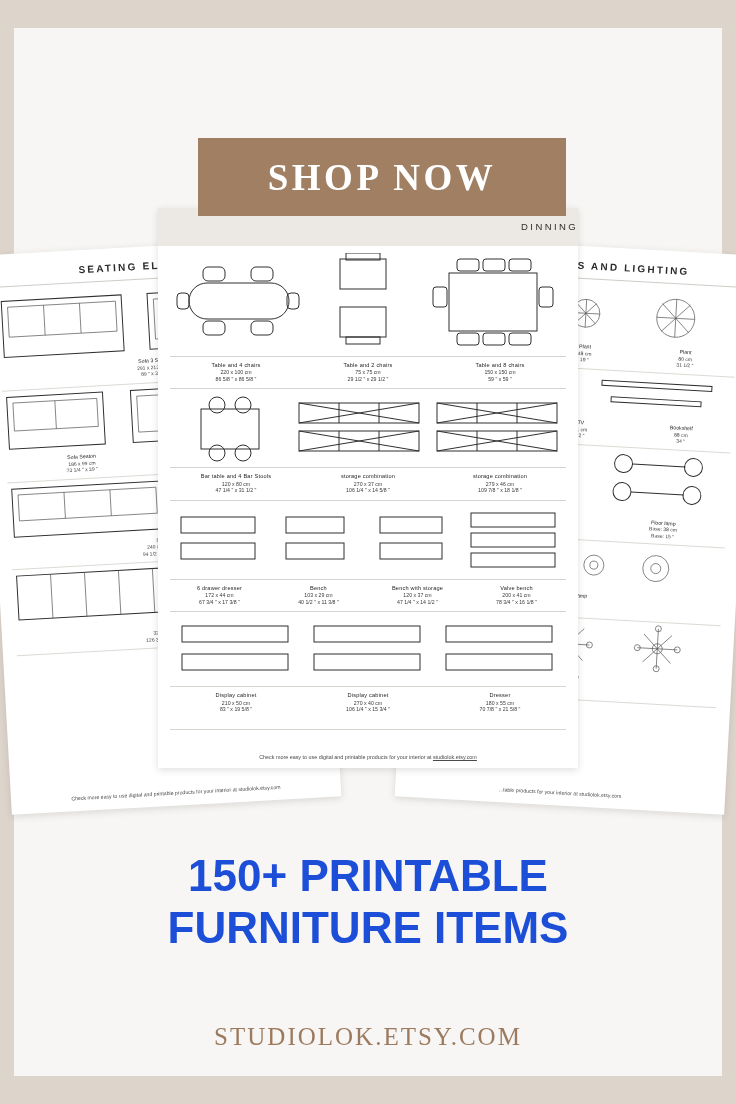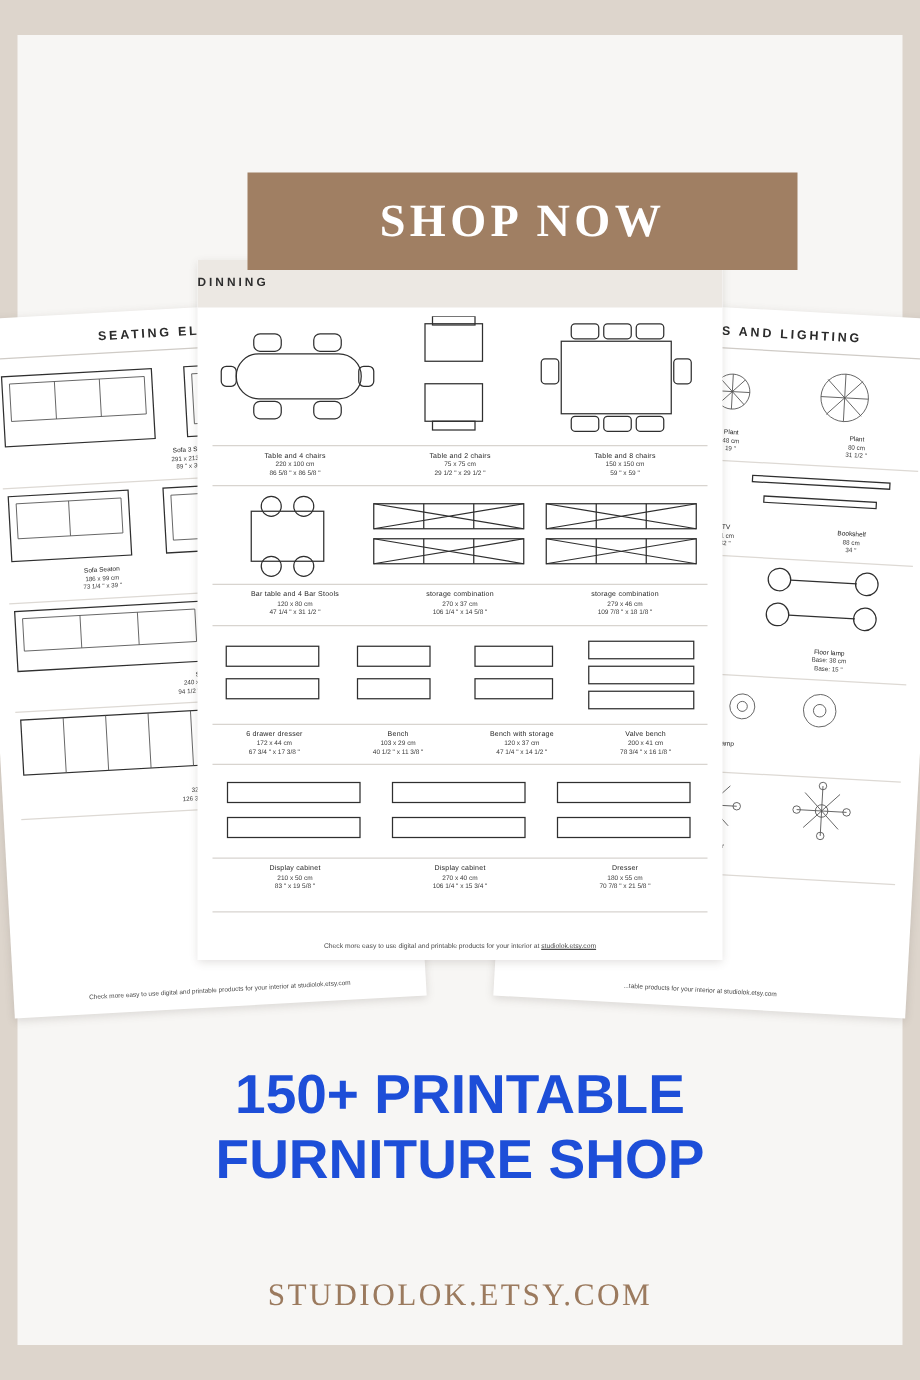--- a/index.html
+++ b/index.html
@@ -84,23 +84,23 @@
   
   .c-head {
     background: #ece8e3;
     height: 38px;
     position: relative;
   }
   .c-head .t {
     position: absolute;
     left: 0; right: 0;
     top: 13px;
-    text-align: left;
+    text-align: right;
     font-size: 9.5px;
-    font-weight: bold;
+    font-weight: normal;
     letter-spacing: 2.4px;
     color: #2e2e2e;
   }
   .c-body {
     position: absolute;
     left: 12px; right: 12px;
     top: 38px; bottom: 0;
   }
   .labels {
     display: flex;
@@ -148,21 +148,21 @@
   svg { display: block; }
   .stroke { fill: none; stroke: #2f2f2f; stroke-width: 1; }
   .thin { fill: none; stroke: #555; stroke-width: .7; }
   .fillw { fill: #fff; stroke: #2f2f2f; stroke-width: 1; }
 
   
   .badge {
     position: absolute;
     left: 184px;
     top: 110px;
-    width: 440px;
+    width: 368px;
     height: 78px;
     background: #a07f63;
     display: flex;
     align-items: center;
     justify-content: center;
     z-index: 40;
   }
   .badge span {
     color: #fff;
     font-family: "Liberation Serif", serif;
@@ -654,19 +654,19 @@
       </div>
 
     </div>
 
     <div class="badge">
       <span>SHOP NOW</span>
     </div>
 
     <div class="headline">
       <span>150+ PRINTABLE</span>
-      <span class="l2">FURNITURE SHOP</span>
+      <span class="l2">FURNITURE ITEMS</span>
     </div>
 
     <div class="site">STUDIOLOK.ETSY.COM</div>
 
   </div>
 </div>
 
 </body></html>

